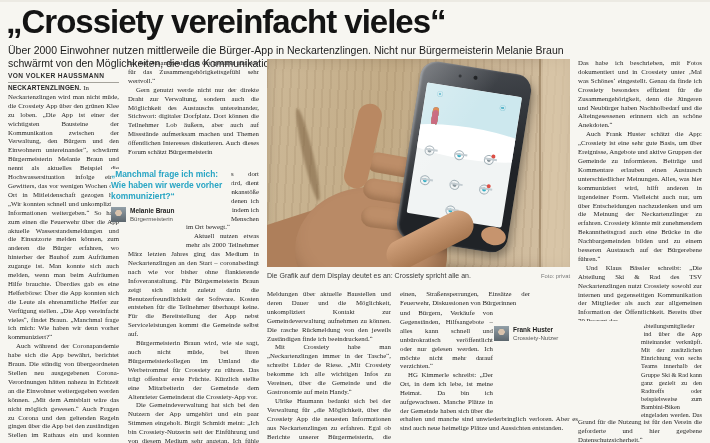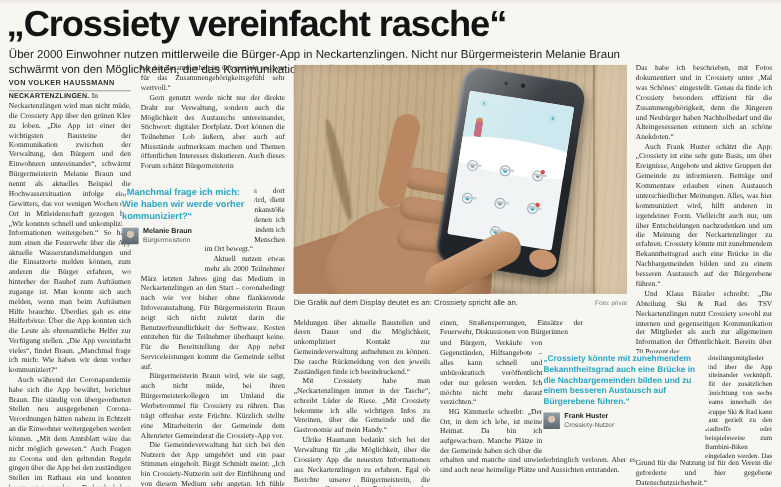--- a/index.html
+++ b/index.html
@@ -116,21 +116,21 @@
   
   #caption-row{left:267px;top:270px;width:303px;display:flex;justify-content:space-between;align-items:baseline;}
   .caption{font-family:"Liberation Sans",sans-serif;font-size:7px;color:#3a3a3a;}
   .credit{font-family:"Liberation Sans",sans-serif;font-size:5.8px;color:#787878;}
 </style>
 </head>
 <body>
 
 <div id="page">
 
-  <div class="abs headline">„Crossiety vereinfacht rasche“</div>
+  <div class="abs headline">„Crossiety vereinfacht vieles“</div>
   <div class="abs subhead">Über 2000 Einwohner nutzen mittlerweile die Bürger-App in Neckartenzlingen. Nicht nur Bürgermeisterin Melanie Braun schwärmt von den Möglichkeiten, die das Kommunikationsmedium bereithält.</div>
   <div class="abs byline">Von Volker Haussmann</div>
 
   <div id="col1" class="col">
     <p><span class="dateline">Neckartenzlingen.</span><span>In Neckartenzlingen wird man nicht müde, die Crossiety App über den grünen Klee zu loben. „Die App ist einer der wichtigsten Bausteine der Kommunikation zwischen der Verwaltung, den Bürgern und den Einwohnern untereinander“, schwärmt Bürgermeisterin Melanie Braun und nennt als aktuelles Beispiel die Hochwassersituation infolge eines Gewitters, das vor wenigen Wochen den Ort in Mitleidenschaft gezogen hat. „Wir konnten schnell und unkompliziert Informationen weitergeben.“ So habe zum einen die Feuerwehr über die App aktuelle Wasserstandsmeldungen und die Einsatzorte melden können, zum anderen die Bürger erfahren, wo hinterher der Bauhof zum Aufräumen zugange ist. Man konnte sich auch melden, wenn man beim Aufräumen Hilfe brauchte. Überdies gab es eine Helferbörse: Über die App konnten sich die Leute als ehrenamtliche Helfer zur Verfügung stellen. „Die App vereinfacht vieles“, findet Braun. „Manchmal frage ich mich: Wie haben wir denn vorher kommuniziert?“</span></p>
     <p class="ind">Auch während der Coronapandemie habe sich die App bewährt, berichtet Braun. Die ständig von übergeordneten Stellen neu ausgegebenen Corona-Verordnungen hätten nahezu in Echtzeit an die Einwohner weitergegeben werden können. „Mit dem Amtsblatt wäre das nicht möglich gewesen.“ Auch Fragen zu Corona und den geltenden Regeln gingen über die App bei den zuständigen Stellen im Rathaus ein und konnten beantwortet werden. „Dadurch haben wir mehr Bürger gleichzeitig erreicht und konnten über die App auch Kontakt mit den Einwohnern halten“, so Braun. „Das</p>
   </div>
 
   <div id="col2" class="col">
     <div class="c2a">
@@ -262,21 +262,20 @@
     </div>
     <div class="c5b">
       <p>Abteilungsmitglieder sind über die App miteinander verknüpft. Mit der zusätzlichen Einrichtung von sechs Teams innerhalb der Gruppe Ski &amp; Rad kann ganz gezielt zu den Radtreffs oder beispielsweise zum Bambini-Biken eingeladen werden. Das Schöne daran ist, dass sich Teilnehmer mit einem Klick anmelden können. Ein weiterer sehr wichtiger</p>
     </div>
     <div class="c5c">
       <p>Grund für die Nutzung ist für den Verein die geforderte und hier gegebene Datenschutzsicherheit.“</p>
     </div>
   </div>
 
   <div id="pq2" class="pq">
-    <div class="pq-text">„Crossiety könnte mit zunehmendem Bekanntheitsgrad auch eine Brücke in die Nachbargemeinden bilden und zu einem besseren Austausch auf Bürgerebene führen.“</div>
     <div class="pq-person">
       <div class="pq-photo"></div>
       <div>
         <div class="pq-name">Frank Huster</div>
         <div class="pq-role">Crossiety-Nutzer</div>
       </div>
     </div>
   </div>
 
 </div>

